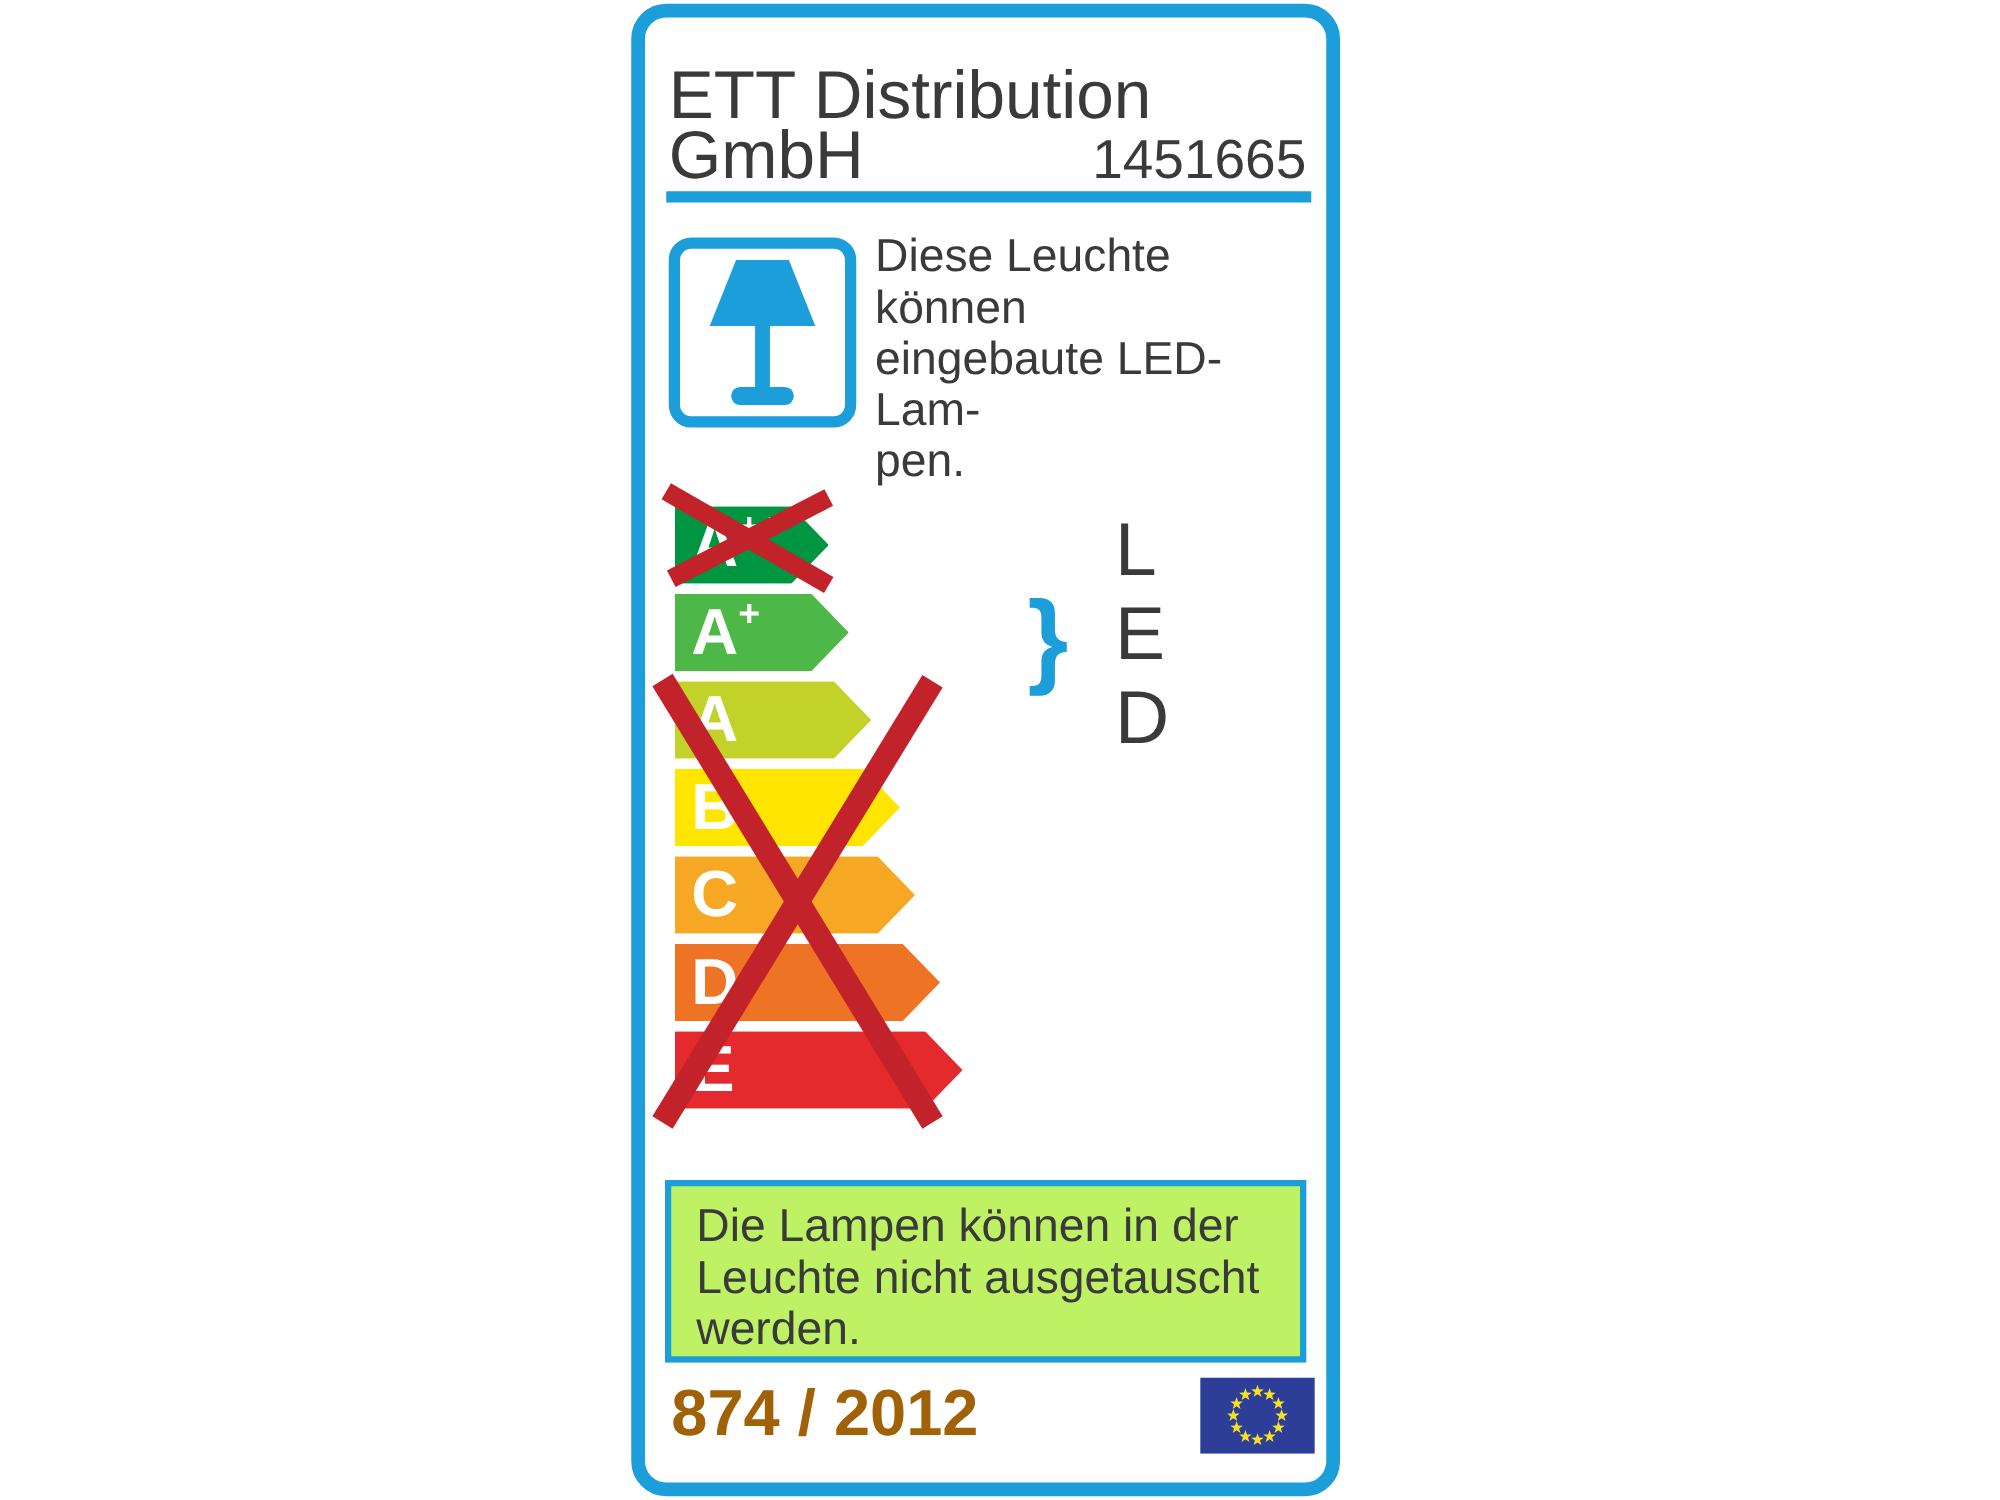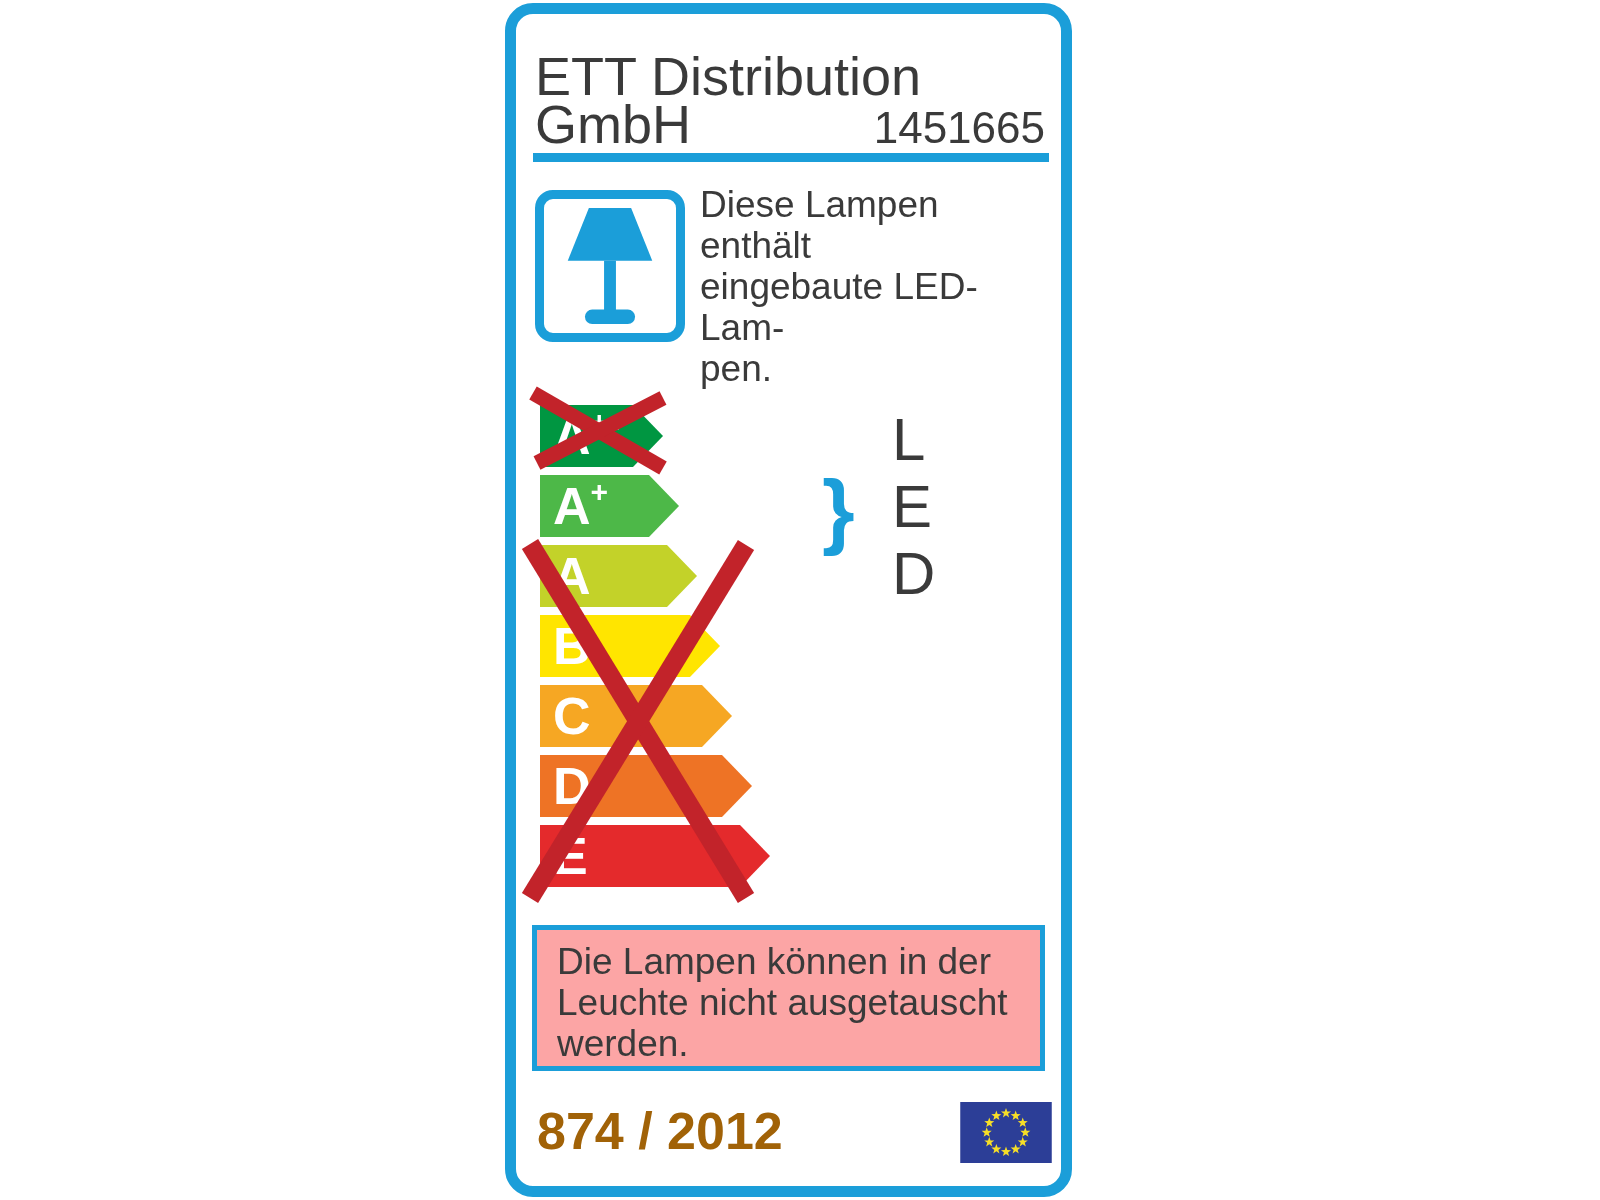--- a/index.html
+++ b/index.html
@@ -62,22 +62,22 @@
   .big-cross{left:6px;top:522px;width:236px;height:372px;}
   .brace{
     position:absolute;left:306px;top:450px;
     font-size:84px;font-weight:bold;line-height:92px;color:var(--accent);
   }
   .led{
     position:absolute;left:376px;top:392px;
     font-size:60px;line-height:67px;color:var(--text-dark);
   }
   .note-box{
-    position:absolute;left:16px;top:911px;width:513px;height:146px;
-    box-sizing:border-box;border:5px solid var(--accent);background:#fca5a5;
+    position:absolute;left:16px;top:930px;width:513px;height:146px;
+    box-sizing:border-box;border:5px solid var(--accent);background:#bef264;
   }
   .note{
     position:absolute;left:20px;top:11px;right:8px;
     font-size:37px;line-height:41px;color:var(--text-dark);
   }
   .regulation{
     position:absolute;left:21px;top:1086px;
     font-size:52px;font-weight:bold;line-height:62px;color:#a16207;
   }
   .eu-flag{position:absolute;left:444px;top:1088px;width:92px;height:61px;}
@@ -94,21 +94,21 @@
   <div class="model">1451665</div>
   <div class="rule"></div>
 
   <div class="lamp-box">
     <svg viewBox="0 0 100 100">
       <polygon class="lamp-glyph" points="34,6 66,6 82,46 18,46"></polygon>
       <rect class="lamp-glyph" x="45.5" y="46" width="9" height="42"></rect>
       <rect class="lamp-glyph" x="31" y="83" width="38" height="11" rx="5.5"></rect>
     </svg>
   </div>
-  <div class="lamp-info pre">Diese Lampen enthält
+  <div class="lamp-info pre">Diese Leuchte können
 eingebaute LED-Lam-
 pen.</div>
 
   <div class="scale">
       <div class="arrow" style="top: 391px; width: 123px; background: rgb(0, 150, 65);">
         <span class="arrow-letter">A<span class="arrow-sup">++</span></span>
       </div>
       <div class="arrow" style="top: 461px; width: 139px; background: rgb(77, 184, 72);">
         <span class="arrow-letter">A<span class="arrow-sup">+</span></span>
       </div>

